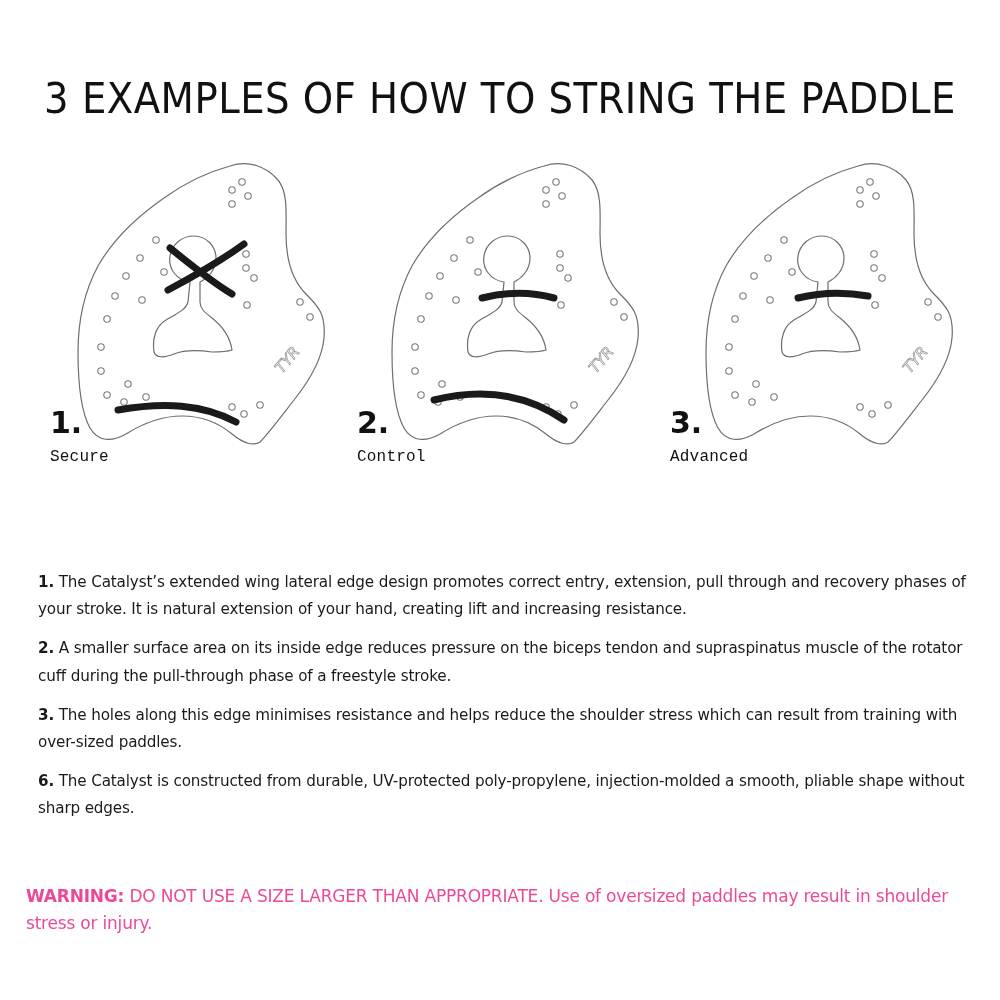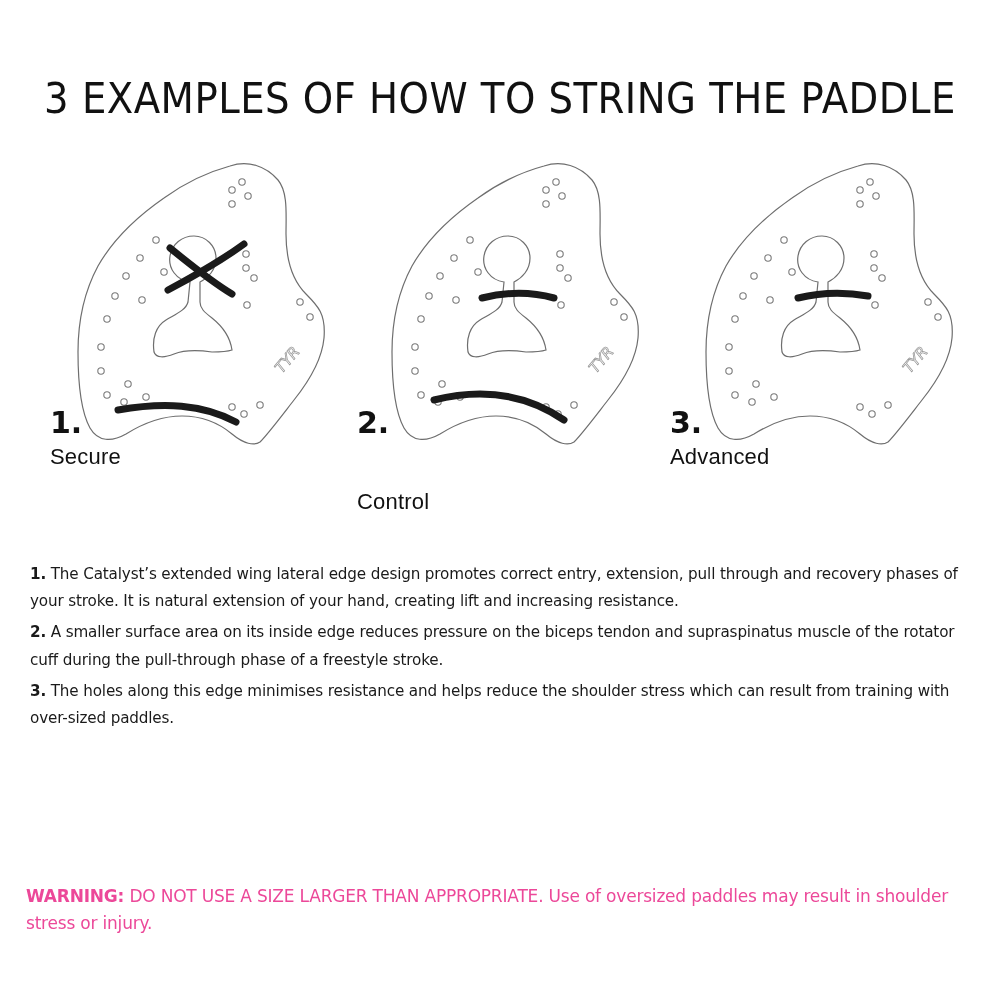--- a/index.html
+++ b/index.html
@@ -1,23 +1,23 @@
 <!DOCTYPE html>
 <html><head>
 <meta charset="utf-8">
 <style>
   html, body { margin:0; padding:0; background:#ffffff; }
   body { width:1000px; height:1000px; position:relative; overflow:hidden; font-family:"Liberation Sans", sans-serif; color:#111; }
   .title { position:absolute; left:0; top:74px; width:1000px; text-align:center; font-family:"DejaVu Sans", sans-serif; font-weight:normal; font-size:42px; letter-spacing:0.5px; transform:scaleX(0.92); transform-origin:center; margin:0; color:#111; white-space:nowrap; }
   .paddle { position:absolute; width:260px; height:300px; }
   .paddle svg { position:absolute; left:0; top:0; overflow:visible; }
   .num { position:absolute; font-family:"DejaVu Sans", sans-serif; font-weight:bold; font-size:30px; line-height:30px; color:#111; }
-  .lbl { position:absolute; font-family:Liberation Sans, sans-serif; font-size:22px; line-height:24px; color:#111; letter-spacing:0.2px; }
+  .lbl { position:absolute; font-family:Liberation Mono, monospace; font-size:16px; line-height:24px; color:#111; letter-spacing:0.2px; }
   .desc { position:absolute; left:26px; top:557px; width:960px; font-family:"DejaVu Sans", sans-serif; font-size:15.2px; line-height:27.2px; color:#1a1a1a; letter-spacing:-0.15px; }
-  .desc p { margin:4px; }
+  .desc p { margin:12px; }
   .desc b { font-weight:bold; }
   .warn { position:absolute; left:26px; top:883px; width:960px; font-family:"DejaVu Sans", sans-serif; font-size:17px; line-height:27.2px; color:#ec4899; letter-spacing:-0.2px; }
   .warn p{ margin:0; }
 </style>
 </head>
 <body>
 
 <h1 class="title">3 EXAMPLES OF HOW TO STRING THE PADDLE</h1>
 
 <svg width="0" height="0" style="position:absolute">
@@ -84,37 +84,38 @@
     <use href="#palm-cutout" fill="none" stroke="#6e6e6e" stroke-width="1.2"></use>
     <use href="#holes" fill="none" stroke="#7a7a7a" stroke-width="1.1"></use>
     <g transform="translate(210,212)">
         <use href="#tyr-logo"></use>
       </g>
     <path d="M96,136 C120,130 146,130 168,136" fill="none" stroke="#1a1a1a" stroke-width="7" stroke-linecap="round"></path>
     <path d="M48,238 C96,226 140,232 178,258" fill="none" stroke="#1a1a1a" stroke-width="7" stroke-linecap="round"></path>
   </svg>
 </div>
 <div class="num" style="left:357px; top:408px;">2.</div>
-<div class="lbl" style="left:357px; top:445px;margin-top:45px;">Control</div>
+<div class="lbl" style="left:357px; top:445px;">Control</div>
 
 <div class="paddle" style="left:700px; top:162px;">
   <svg width="260" height="290" viewBox="0 0 260 290">
     <use href="#paddle-outline" fill="none" stroke="#6e6e6e" stroke-width="1.2"></use>
     <use href="#palm-cutout" fill="none" stroke="#6e6e6e" stroke-width="1.2"></use>
     <use href="#holes" fill="none" stroke="#7a7a7a" stroke-width="1.1"></use>
     <g transform="translate(210,212)">
         <use href="#tyr-logo"></use>
       </g>
     <path d="M98,136 C122,130 146,130 168,134" fill="none" stroke="#1a1a1a" stroke-width="7" stroke-linecap="round"></path>
   </svg>
 </div>
 <div class="num" style="left:670px; top:408px;">3.</div>
 <div class="lbl" style="left:670px; top:445px;text-align:center;">Advanced</div>
 
 <div class="desc">
   <p><b>1.</b><span> The Catalyst’s extended wing lateral edge design promotes correct entry, extension, pull through and recovery phases of your stroke. It is natural extension of your hand, creating lift and increasing resistance.</span></p>
   <p><b>2.</b><span> A smaller surface area on its inside edge reduces pressure on the biceps tendon and supraspinatus muscle of the rotator cuff during the pull-through phase of a freestyle stroke.</span></p>
   <p><b>3.</b><span> The holes along this edge minimises resistance and helps reduce the shoulder stress which can result from training with over-sized paddles.</span></p>
+  <p><b>6.</b><span> The Catalyst is constructed from durable, UV-protected poly-propylene, injection-molded a smooth, pliable shape without sharp edges.</span></p>
 </div>
 
 <div class="warn">
   <p><b>WARNING:</b><span> DO NOT USE A SIZE LARGER THAN APPROPRIATE.</span><span> Use of oversized paddles may result in shoulder stress or injury.</span></p>
 </div>
 
 </body></html>

